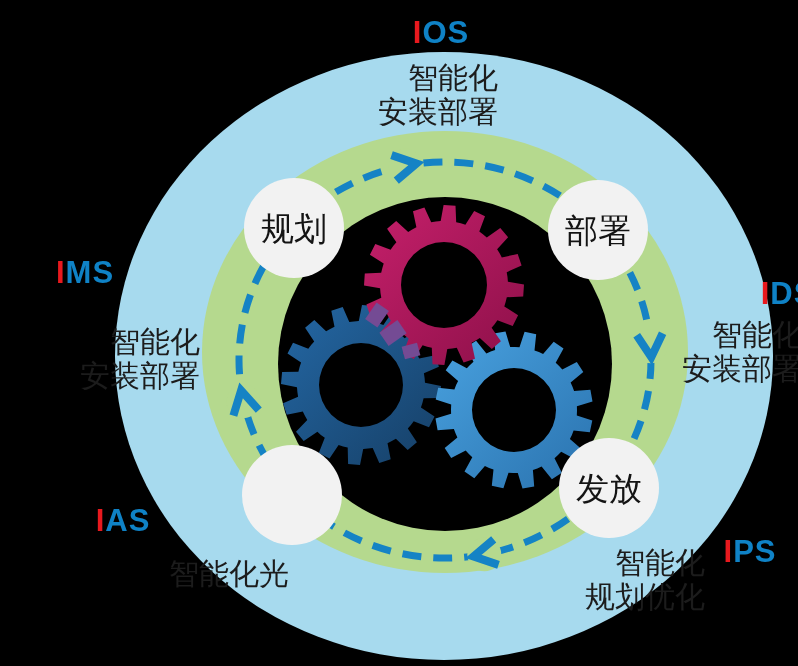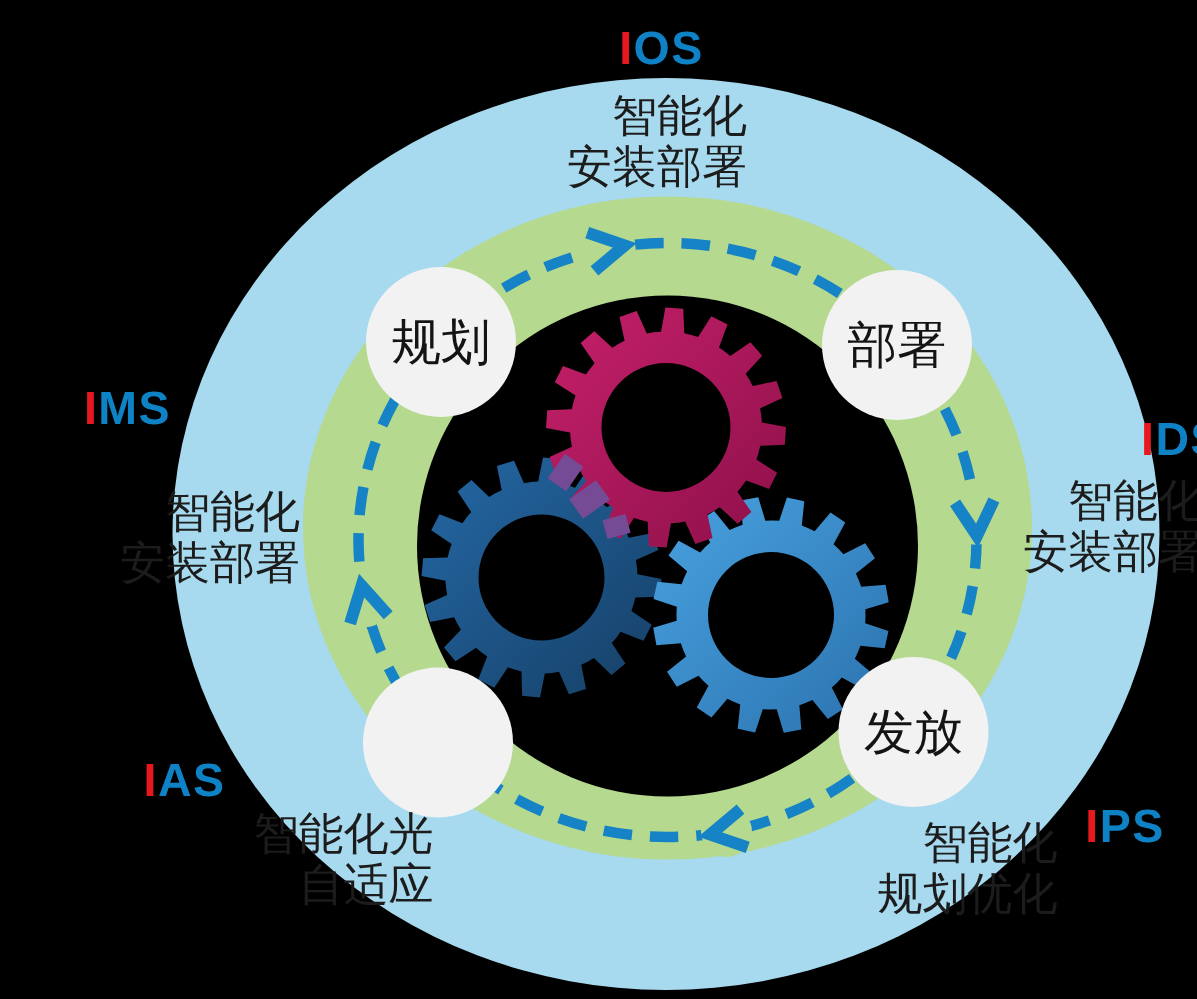--- a/index.html
+++ b/index.html
@@ -82,21 +82,20 @@
   <div class="abs cjk" style="left:104px;top:359px">
     <div>智能化</div>
     <div>安装部署</div>
   </div>
   <div class="abs cjk" style="left:706px;top:352px">
     <div>智能化</div>
     <div>安装部署</div>
   </div>
   <div class="abs cjk" style="left:193px;top:574px">
     <div>智能化光</div>
-    <div>自适应</div>
   </div>
   <div class="abs cjk" style="left:609px;top:580px">
     <div>智能化</div>
     <div>规划优化</div>
   </div>
 
   <div class="abs badge-label" style="left:258px;top:228px">规划</div>
   <div class="abs badge-label" style="left:562px;top:230px">部署</div>
   <div class="abs badge-label" style="left:573px;top:488px">发放</div>
 

